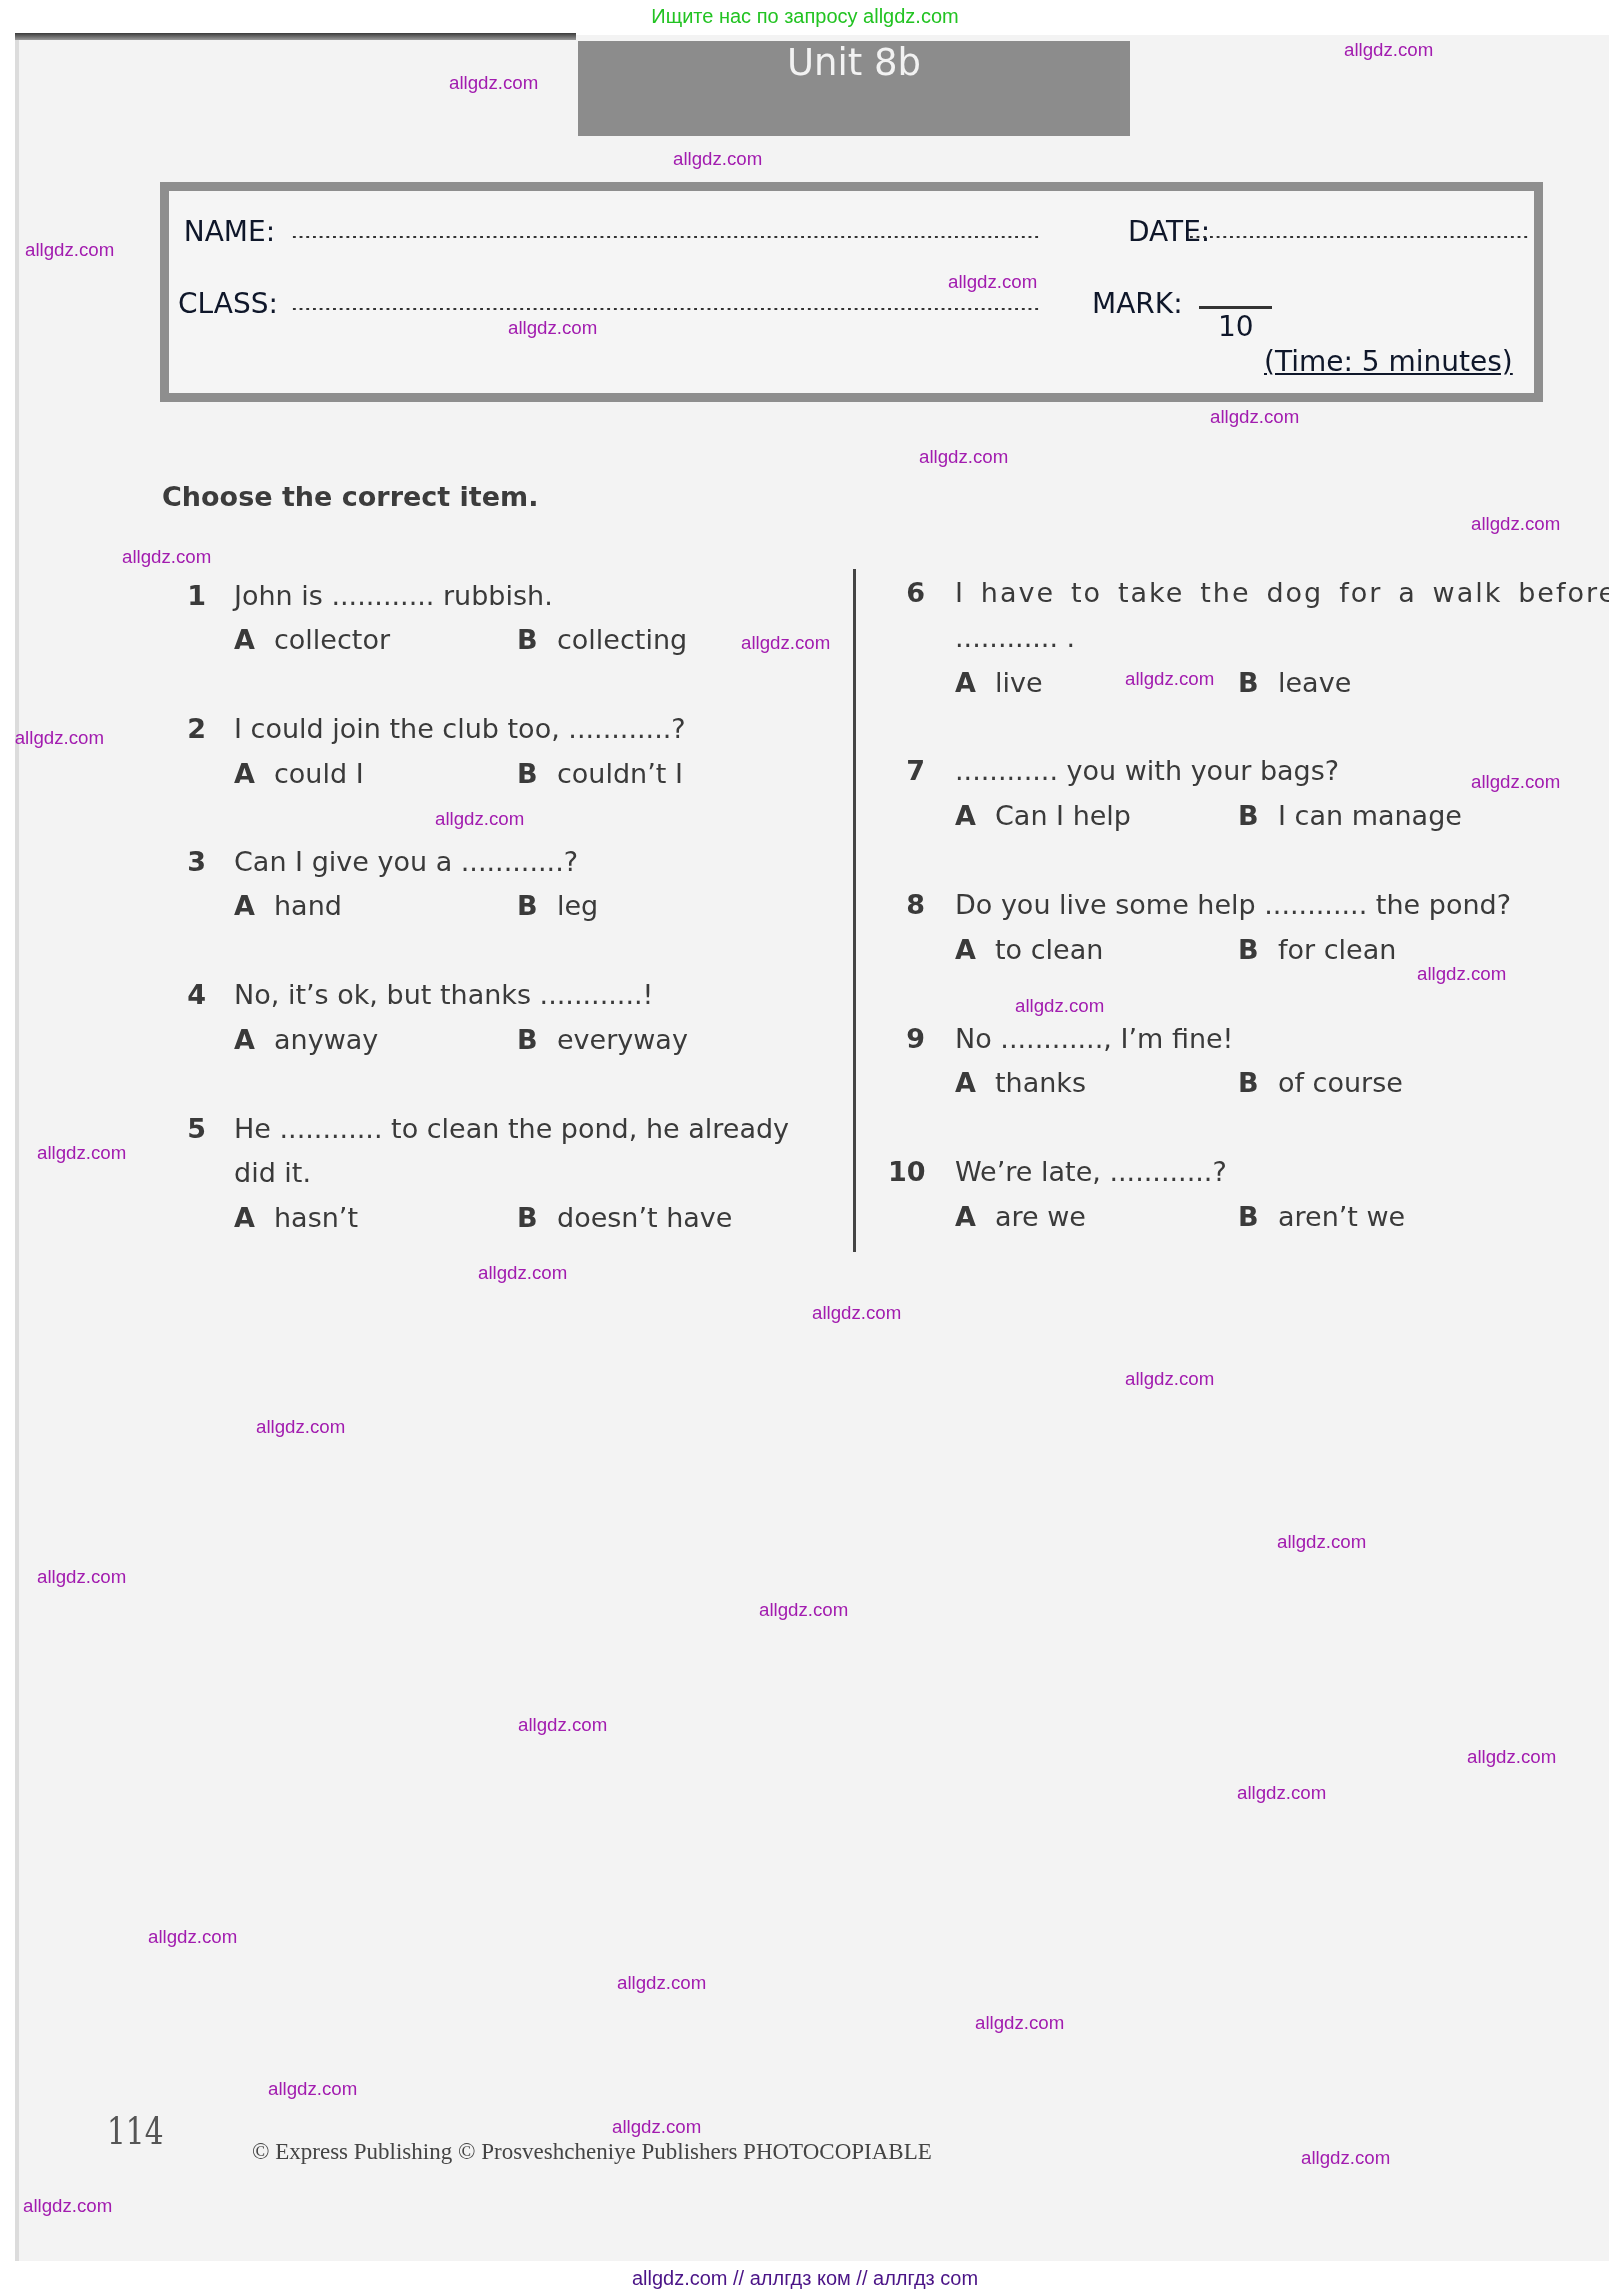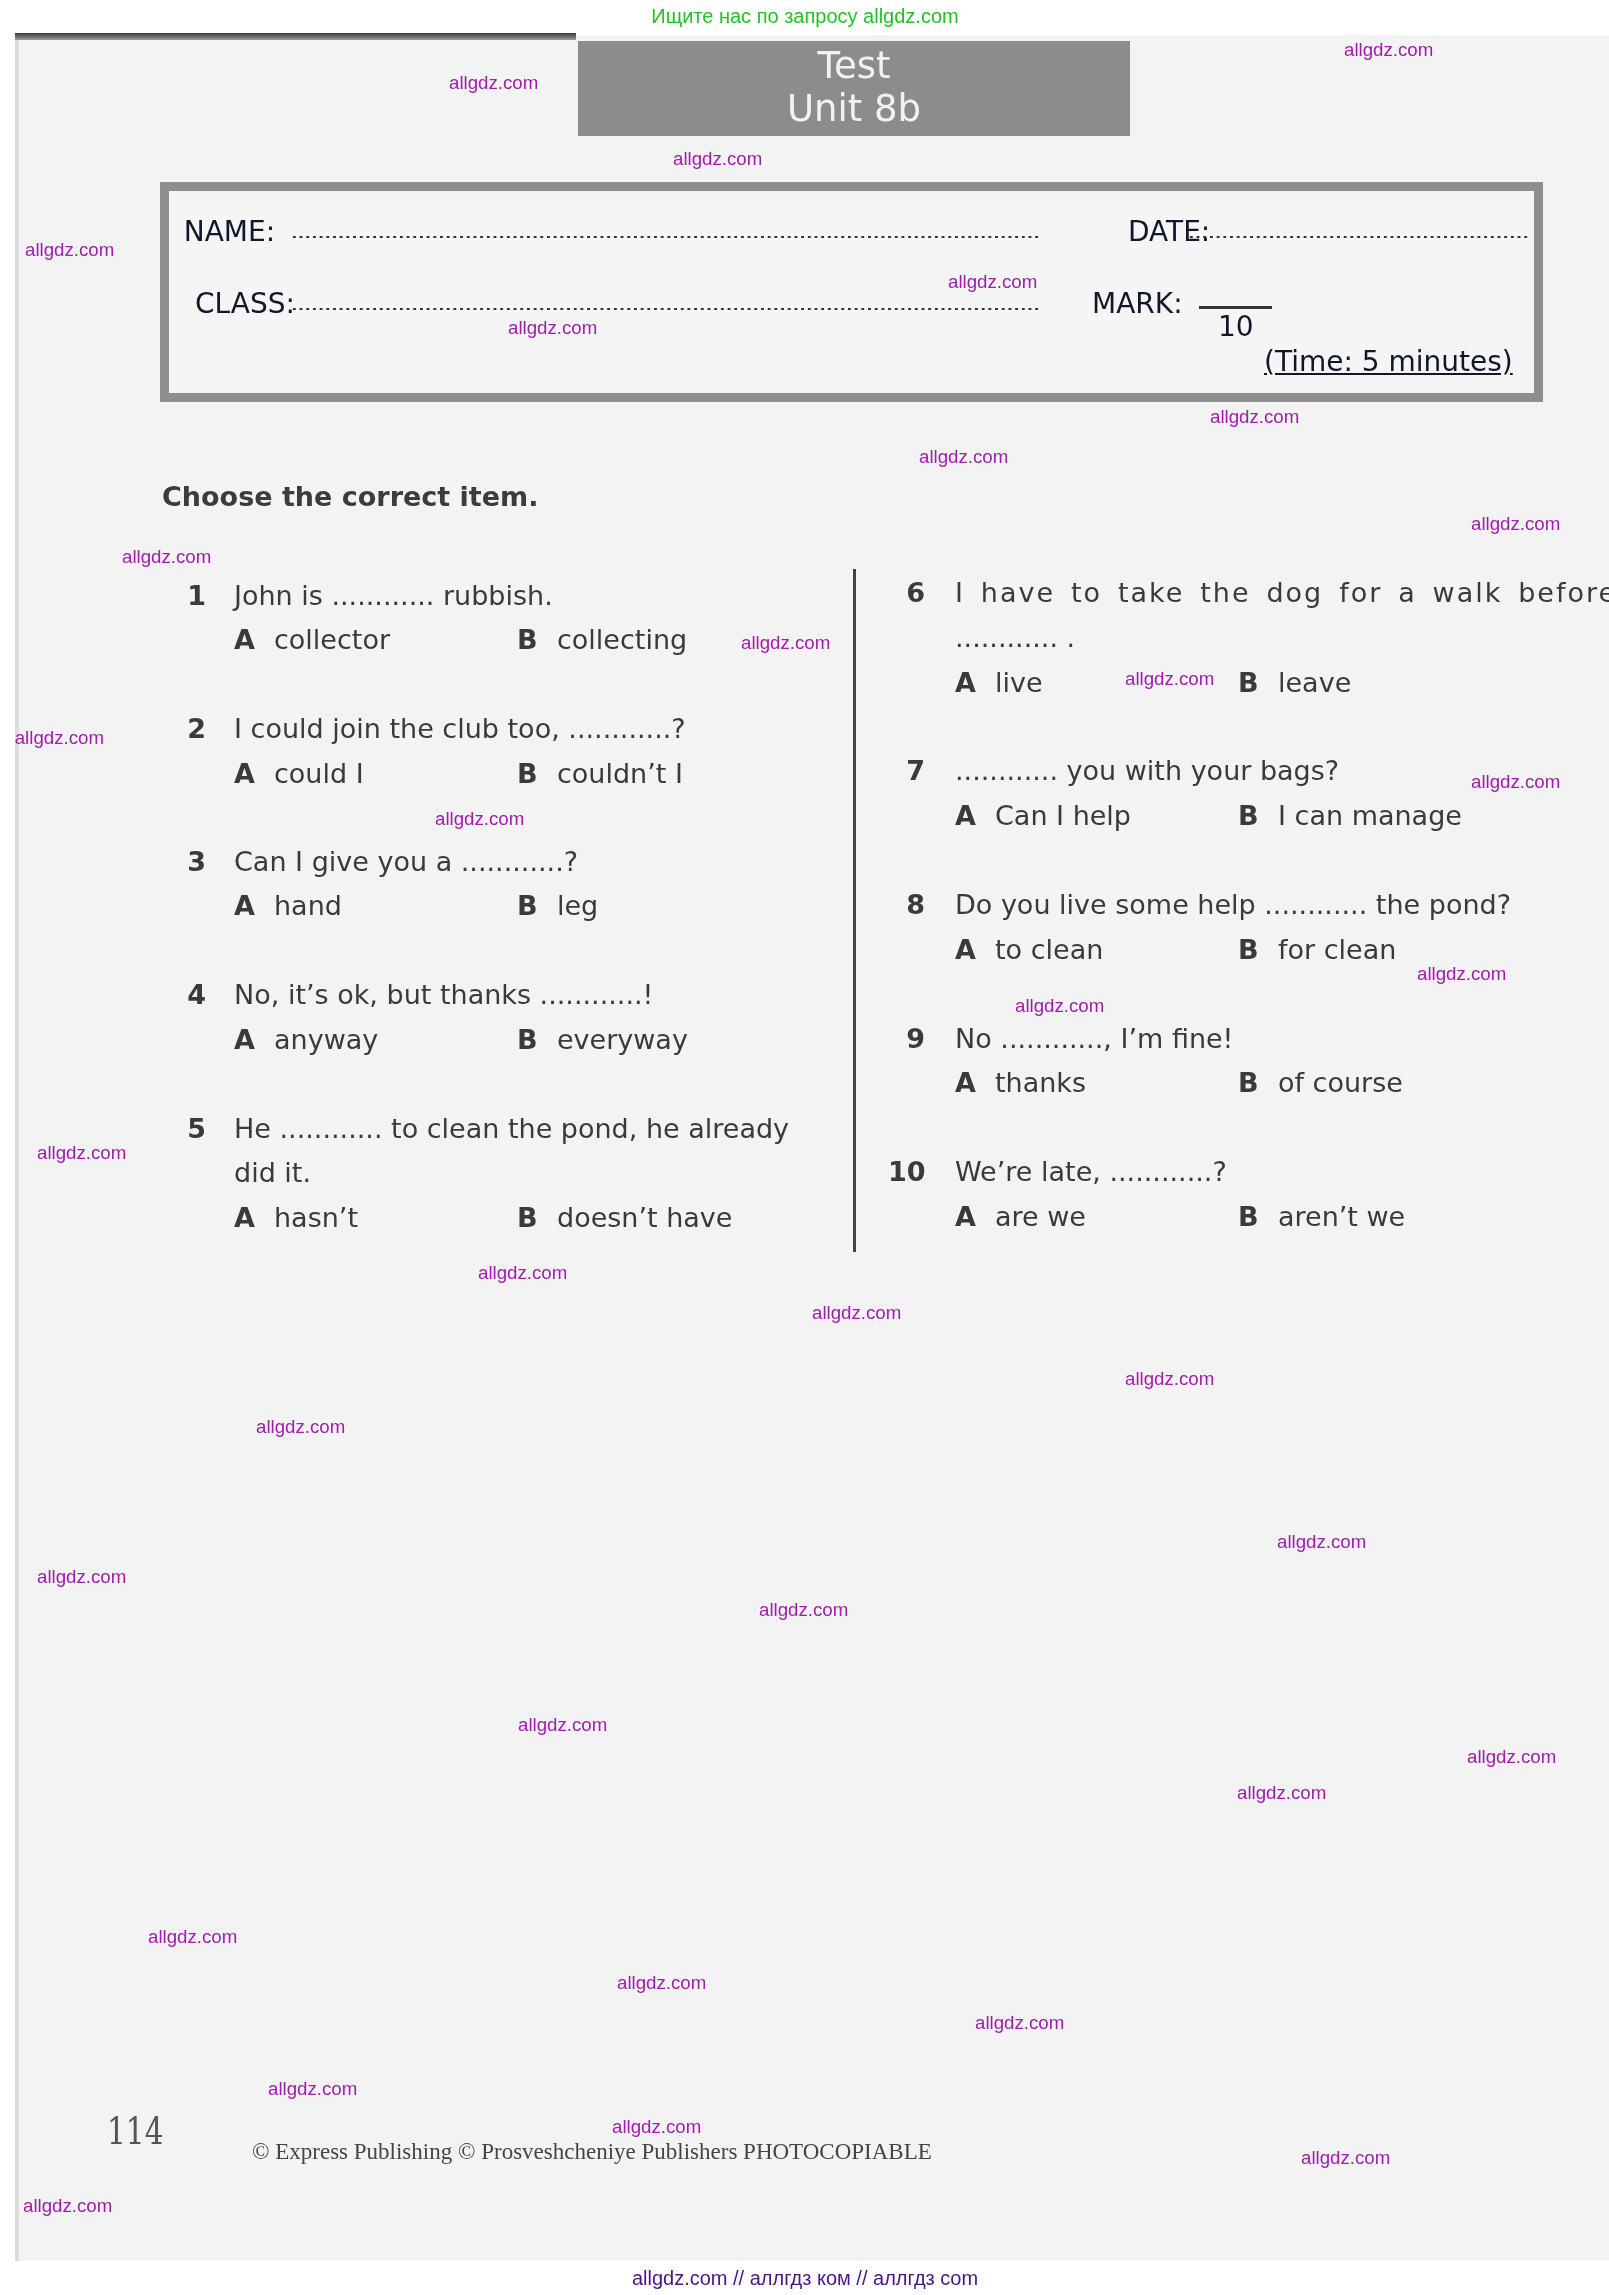--- a/index.html
+++ b/index.html
@@ -72,31 +72,30 @@
 </style>
 </head>
 <body>
 
 <div class="top-banner" style="color:#22c322">Ищите нас по запросу allgdz.com</div>
 
 <div class="page"></div>
 <div class="page-top-edge"></div>
 
 <div class="title-block">
-  <div class="t1">Test</div>
   <div>Unit 8b</div>
 </div>
 
 <div class="form-box">
   <span class="form-label" style="left:14.7px; top:24px;">NAME:</span>
   <div class="dots" style="left:122px; top:44px; width:748px;"></div>
   <span class="form-label" style="left:923px; top:24px;margin-left:36px;">DATE:</span>
   <div class="dots" style="left:1019px; top:44px; width:341px;"></div>
 
-  <span class="form-label" style="left:26px; top:96px;">CLASS:</span>
+  <span class="form-label" style="left:9px; top:96px;">CLASS:</span>
   <div class="dots" style="left:122px; top:116px; width:748px;"></div>
   <span class="form-label" style="left:923px; top:96px;">MARK:</span>
   <div class="mark-line" style="left:1030px; top:115px; width:73px;"></div>
   <span class="form-label" style="left:1049px; top:119px;">10</span>
   <span class="form-label" style="left:1095px; top:154px;text-decoration:underline;">(Time: 5 minutes)</span>
 </div>
 
 <div class="instruction">Choose the correct item.</div>
 
 <div class="divider"></div>

